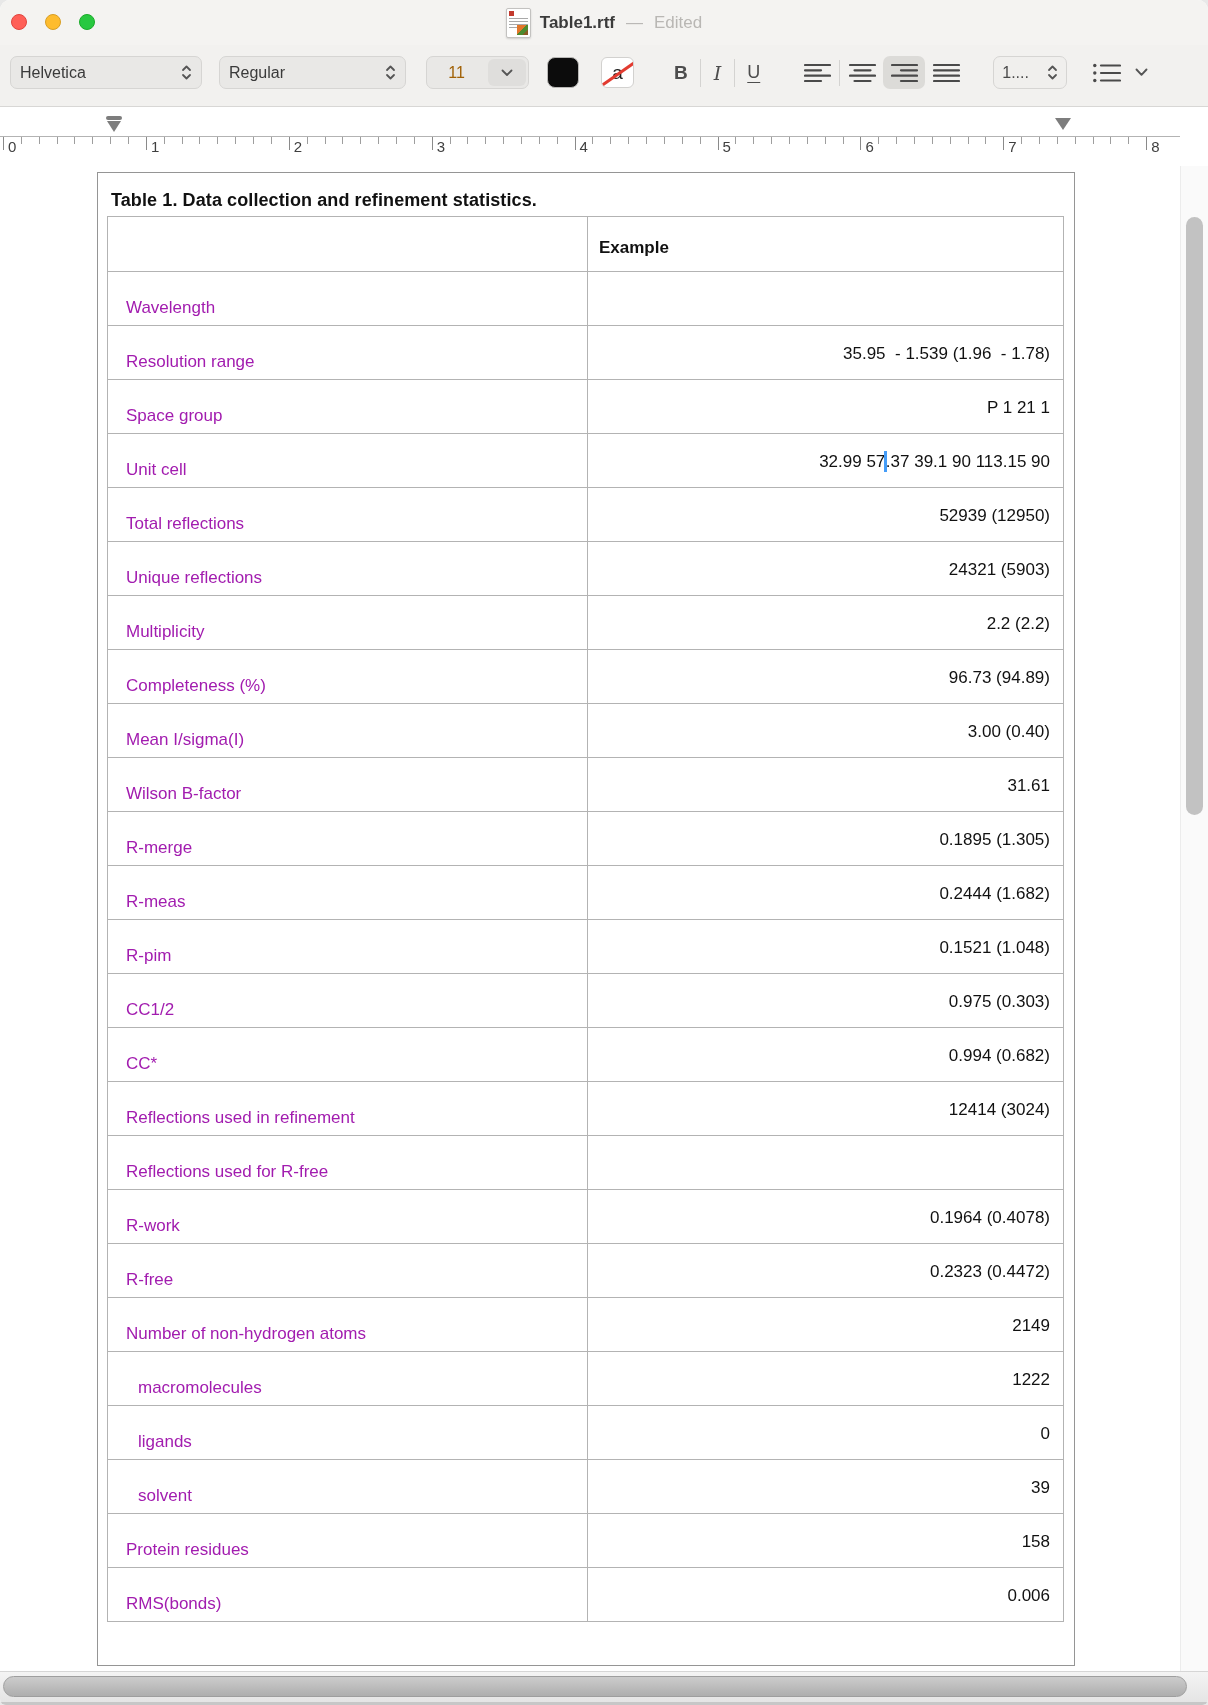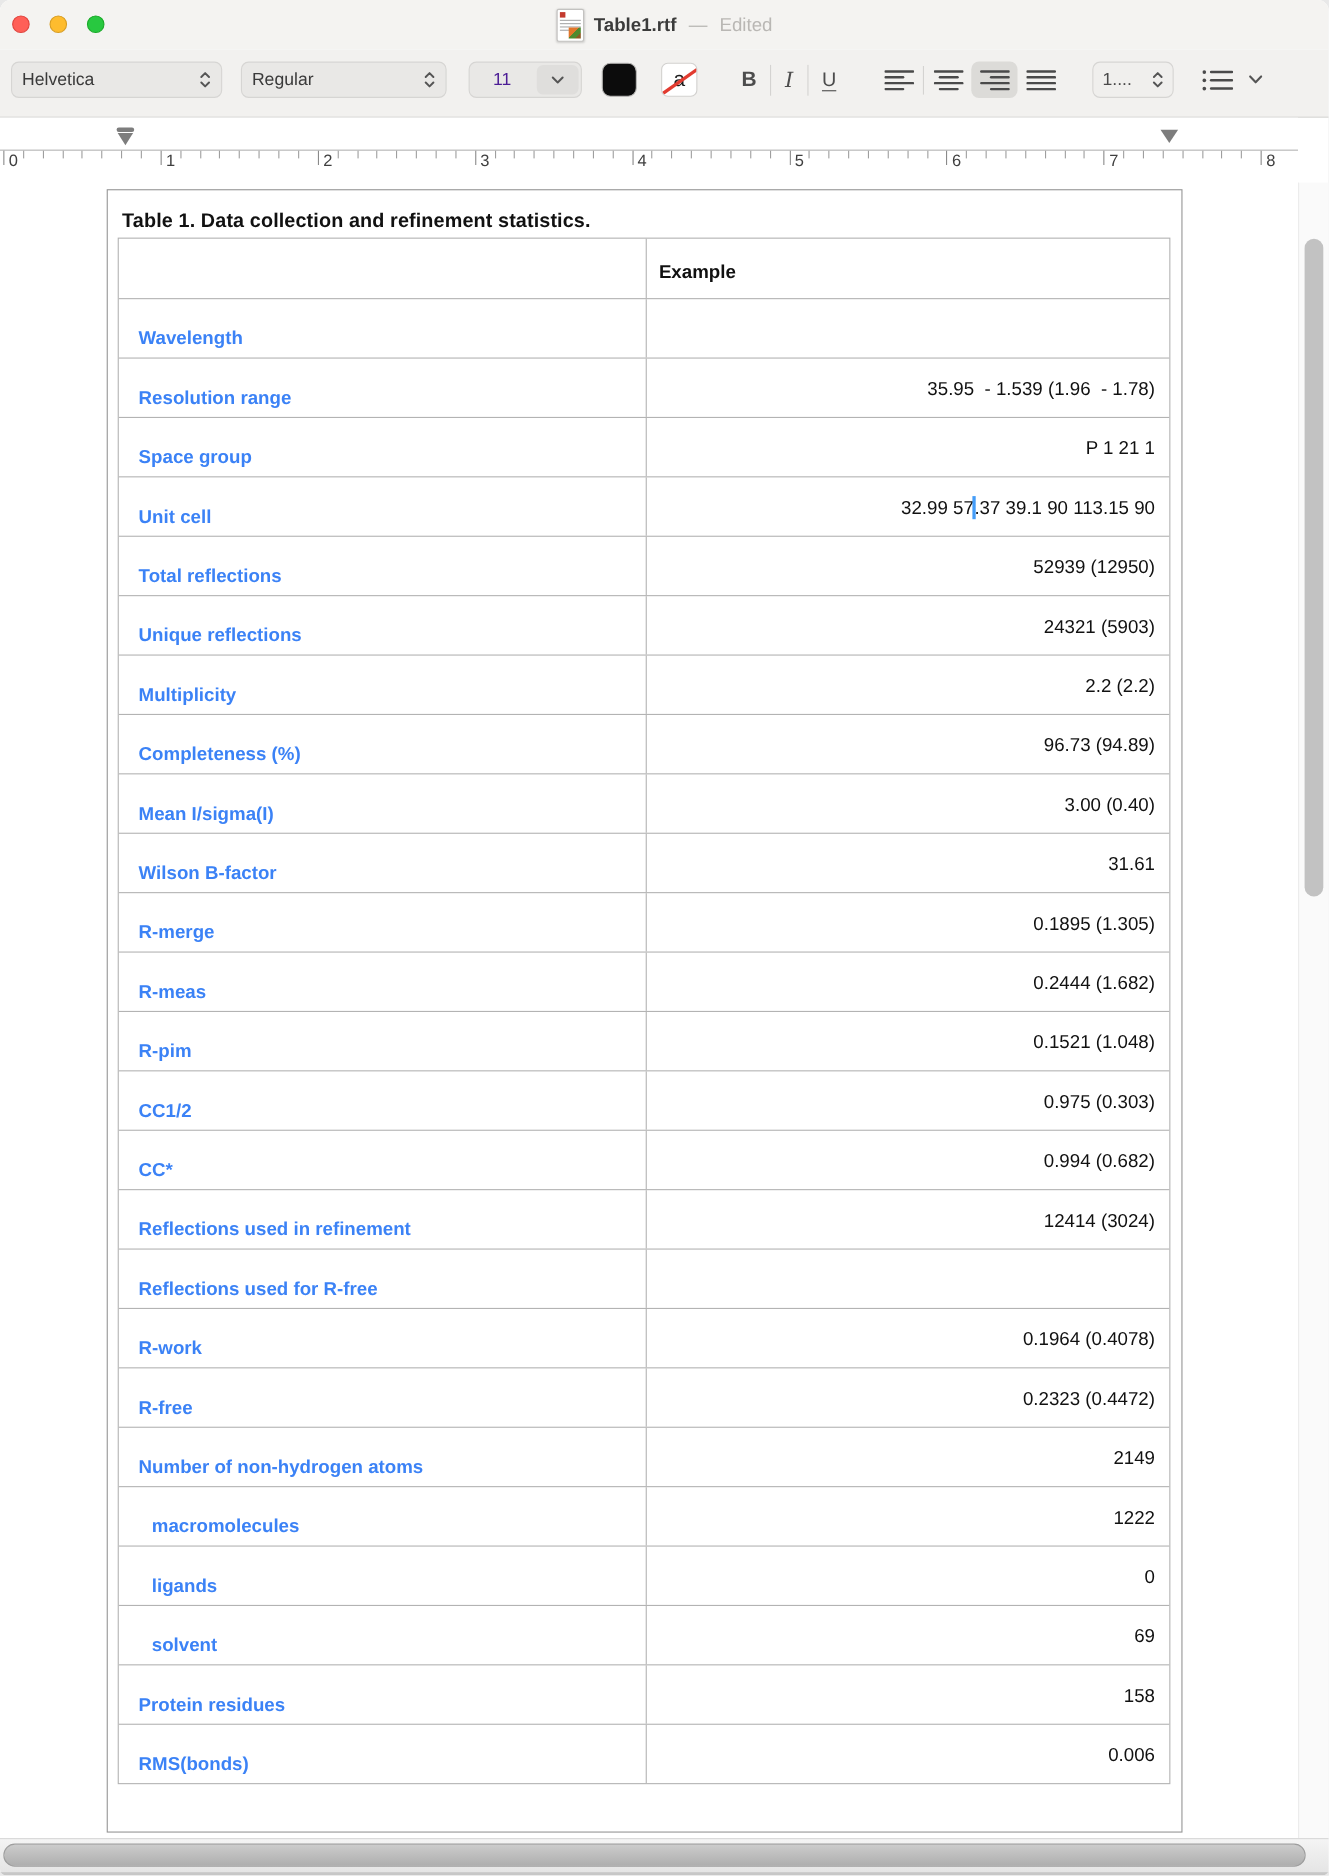--- a/index.html
+++ b/index.html
@@ -25,21 +25,21 @@
   .title-text{font-size:17px;font-weight:700;color:#3b3b3b;}
   .title-edited{font-size:17px;color:#b9b7b4;}
   .title-dash{font-size:17px;color:#b9b7b4;font-weight:400;margin:0 2px;}
   
   .toolbar{position:absolute;left:0;top:45px;width:100%;height:62px;background:#f2f1ef;border-bottom:1px solid #d8d7d5;box-sizing:border-box;padding-left:40px;}
   .tb-inner{position:absolute;left:10px;top:11px;height:33px;display:flex;align-items:center;}
   .dd{height:33px;background:#e9e8e6;border:1px solid #d6d5d3;border-radius:7px;display:flex;align-items:center;justify-content:space-between;box-sizing:border-box;padding:0 9px;color:#3a3a3a;font-size:16px;}
   .dd-font{width:192px;margin-right:17px;}
   .dd-style{width:187px;margin-right:20px;}
   .sizebox{height:33px;width:103px;background:#e9e8e6;border:1px solid #d6d5d3;border-radius:7px;display:flex;align-items:center;box-sizing:border-box;overflow:hidden;margin-right:18px;}
-  .sizebox .num{flex:1;text-align:center;font-size:16px;color:#4c1d95;}
+  .sizebox .num{flex:1;text-align:center;font-size:16px;color:#a16207;}
   .sizebox .chev-btn{width:38px;height:27px;margin:2px;border-radius:6px;background:#dfdedc;display:flex;align-items:center;justify-content:center;}
   .stepper{display:flex;flex-direction:column;align-items:center;line-height:6px;}
   .stepper svg{display:block;}
   .well-black{width:32px;height:31px;border-radius:8px;background:#0c0c0c;border:1px solid #b9b8b6;box-sizing:border-box;margin-left:0;}
   .well-a{position:relative;width:33px;height:31px;border-radius:6px;background:#ffffff;border:1px solid #d2d1cf;box-sizing:border-box;margin-left:22px;display:flex;align-items:center;justify-content:center;font-size:19px;color:#1c1c1c;overflow:hidden;}
   .well-a .slash{position:absolute;left:-4px;top:14px;width:42px;height:3px;background:#e23b30;transform:rotate(-35deg);}
   .biu{display:flex;align-items:center;margin-left:28px;gap:0;}
   .biu .b{font-weight:700;font-size:19px;color:#4d4d4d;padding:0 12px;}
   .biu .i{font-family:"DejaVu Serif",serif;font-style:italic;font-size:19px;color:#4d4d4d;padding:0 13px;}
   .biu .u{font-size:18px;color:#4d4d4d;text-decoration:underline;text-underline-offset:4px;padding:0 12px;}
@@ -61,21 +61,21 @@
   .marker-left .bar{position:absolute;left:1px;top:0;width:16px;height:3.5px;background:#7d7d7d;border-radius:2px;}
   .marker-left .tri{position:absolute;left:2px;top:5px;width:0;height:0;border-left:7px solid transparent;border-right:7px solid transparent;border-top:11px solid #7d7d7d;}
   .marker-right{position:absolute;left:1055px;top:11px;width:0;height:0;border-left:8px solid transparent;border-right:8px solid transparent;border-top:12px solid #7d7d7d;}
   
   .content{position:absolute;left:0;top:166px;width:1180px;height:1505px;background:#ffffff;}
   .outerbox{position:absolute;left:97px;top:6px;width:978px;height:1494px;border:1.5px solid #959595;box-sizing:border-box;}
   .doc-title{position:absolute;left:13px;top:17px;font-size:18px;font-weight:700;color:#111111;letter-spacing:.1px;}
   .itable{position:absolute;left:9px;top:43px;width:957px;border:1px solid #b3b3b3;box-sizing:border-box;}
   .trow{display:flex;height:54px;box-sizing:border-box;border-top:1px solid #b3b3b3;}
   .trow:first-child{border-top:none;}
-  .c-label{width:480px;box-sizing:border-box;border-right:1px solid #b3b3b3;display:flex;align-items:flex-end;padding:0 6px 7px 18px;font-weight:700;font-size:17px;color:#3b82f6;}
+  .c-label{width:480px;box-sizing:border-box;border-right:1px solid #b3b3b3;display:flex;align-items:flex-end;padding:0 6px 7px 18px;font-weight:400;font-size:17px;color:#a21caf;}
   .c-label.indent{padding-left:30px;}
   .c-value{flex:1;display:flex;align-items:flex-end;justify-content:flex-end;padding:0 13px 15px 12px;font-size:17px;color:#111111;white-space:pre;}
   .c-value.head{justify-content:flex-start;font-weight:700;padding-bottom:13px;padding-left:11px;}
   .caret{display:inline-block;width:2.5px;height:21px;background:#459df8;vertical-align:-4px;margin:0 -1px;}
   
   .vsb-gutter{position:absolute;left:1180px;top:166px;width:28px;height:1505px;background:#fafafa;border-left:1px solid #ececec;box-sizing:border-box;}
   .vsb-thumb{position:absolute;left:1186px;top:217px;width:17px;height:598px;border-radius:8.5px;background:#c2c2c2;}
   .hsb{position:absolute;left:0;top:1671px;width:100%;height:34px;background:linear-gradient(#f4f4f4,#e3e3e3);border-top:1px solid #d6d6d6;box-sizing:border-box;}
   .hsb-thumb{position:absolute;left:3px;top:4px;width:1184px;height:21px;border-radius:10.5px;background:linear-gradient(#cccccc,#aeaeae);border:1px solid #9e9e9e;box-sizing:border-box;}
   .win-bottom-edge{position:absolute;left:0;bottom:0;width:100%;height:3px;background:#c7c7c7;}
@@ -421,21 +421,21 @@
     <div class="c-value">1222</div>
   </div>
 
   <div class="trow">
     <div class="c-label indent">ligands</div>
     <div class="c-value">0</div>
   </div>
 
   <div class="trow">
     <div class="c-label indent">solvent</div>
-    <div class="c-value">69</div>
+    <div class="c-value">39</div>
   </div>
 
   <div class="trow">
     <div class="c-label">Protein residues</div>
     <div class="c-value">158</div>
   </div>
 
   <div class="trow">
     <div class="c-label">RMS(bonds)</div>
     <div class="c-value">0.006</div>

